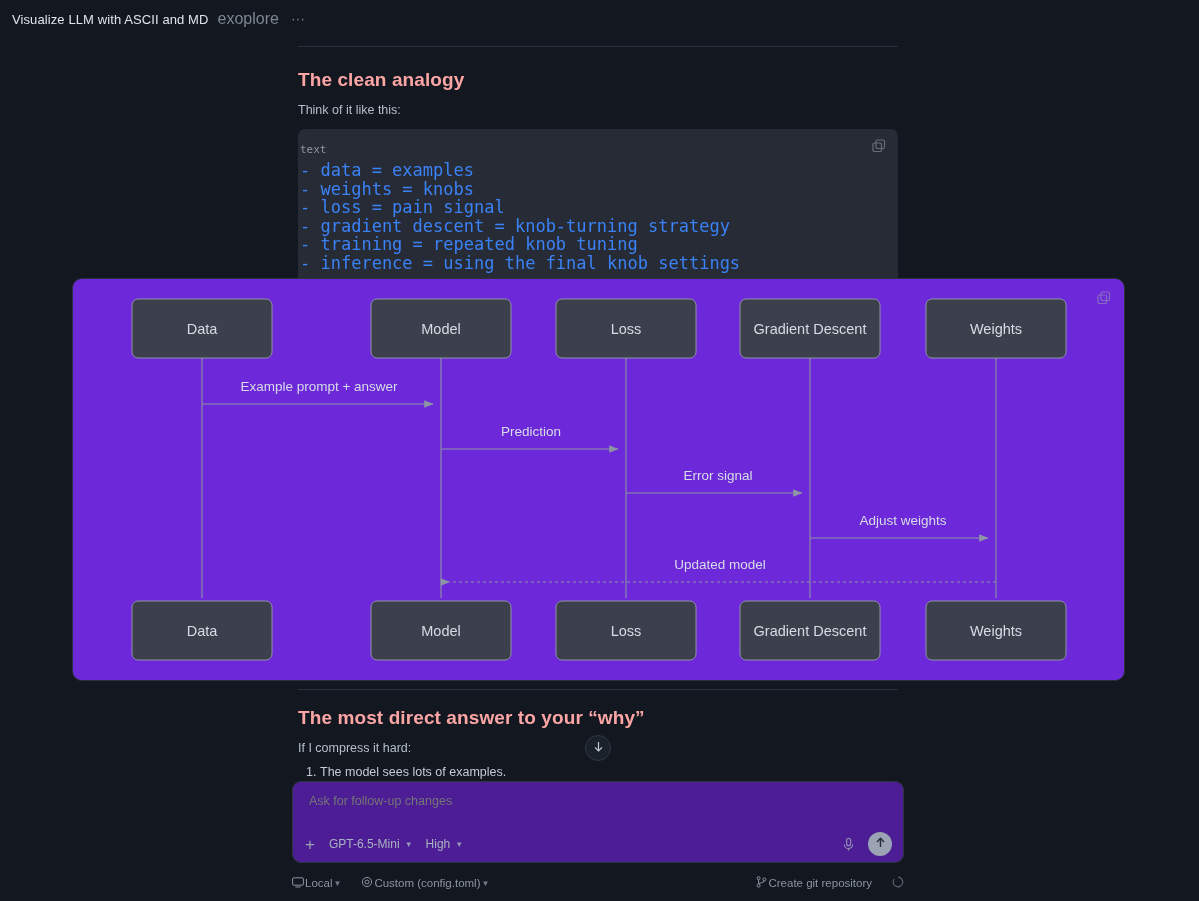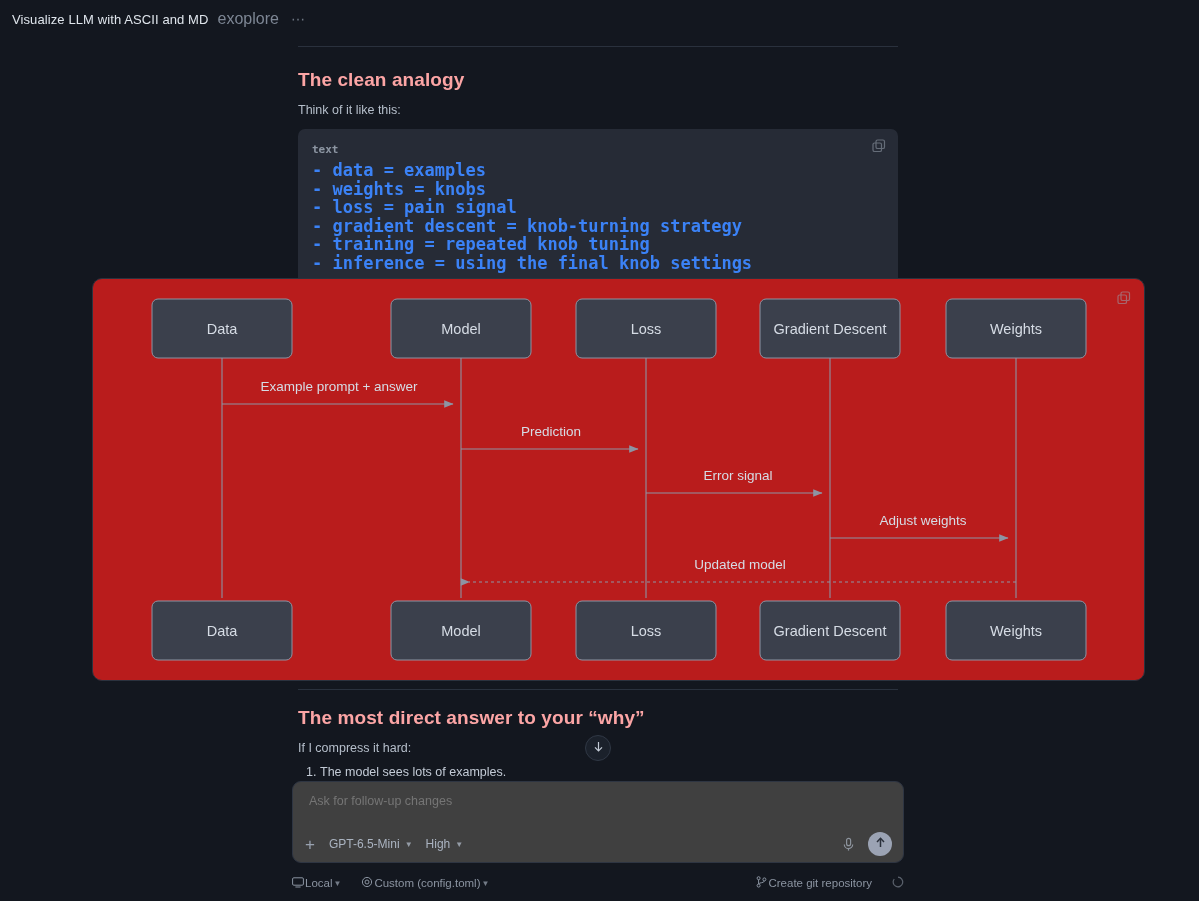--- a/index.html
+++ b/index.html
@@ -31,44 +31,42 @@
     font-size: 19px; font-weight: 700; color: #fca5a5;
     margin: 22px 0 0 0; letter-spacing: .1px;
   }
   p.lead { font-size: 12.5px; color: #b6bfcb; margin: 12px 0 0 0; }
 
   
   .codeblock {
     margin-top: 12px;
     background: #262b36;
     border-radius: 7px;
-    padding: 10px 14px 14px 14px;
+    padding: 10px 14px 14px 2px;
     position: relative;
-    font-weight: bold;
   }
   .code-lang { font-size: 11px; color: #8d96a3; font-family: "DejaVu Sans Mono", monospace; }
   .copy-btn {
     position: absolute; right: 10px; top: 8px;
     width: 18px; height: 18px; cursor: pointer; opacity: .55;
   }
   .code-body {
     margin-top: 4px;
     font-family: "DejaVu Sans Mono", monospace;
     font-size: 17px; line-height: 18.6px; color: #3b82f6;
     white-space: pre;
   }
 
   
   .diagram-panel {
     position: absolute; left: 72px; top: 278px;
     width: 1053px; height: 403px;
     border: 1px solid #2b323e;
     border-radius: 10px;
-    background: #b91c1c;
-    margin-left: 20px;
+    background: #6d28d9;
   }
   .diagram-panel .copy-btn { right: 11px; top: 10px; }
   .diagram-svg { position: absolute; left: 0; top: 0; }
 
   
   ol.steps { margin: 10px 0 0 0; padding-left: 22px; font-size: 12.5px; color: #c3cbd6; }
   ol.steps li { margin-bottom: 3px; }
 
   
   .scroll-fab {
@@ -76,21 +74,21 @@
     width: 26px; height: 26px; border-radius: 50%;
     border: 1px solid #303845; background: #1b212b;
     display: flex; align-items: center; justify-content: center;
     cursor: pointer; z-index: 6;
   }
 
   
   .composer {
     position: absolute; left: 292px; top: 781px;
     width: 612px; height: 82px;
-    background: #404040; border-radius: 9px;
+    background: #4c1d95; border-radius: 9px;
     border: 1px solid #2e3542;
     z-index: 5;
   }
   .composer-input {
     position: absolute; left: 14px; top: 11px;
     font-size: 12.5px; color: #838c99;
     background: none; border: 0; outline: none;
     width: 560px; font-family: "Liberation Sans", sans-serif;
   }
   .composer-row {

